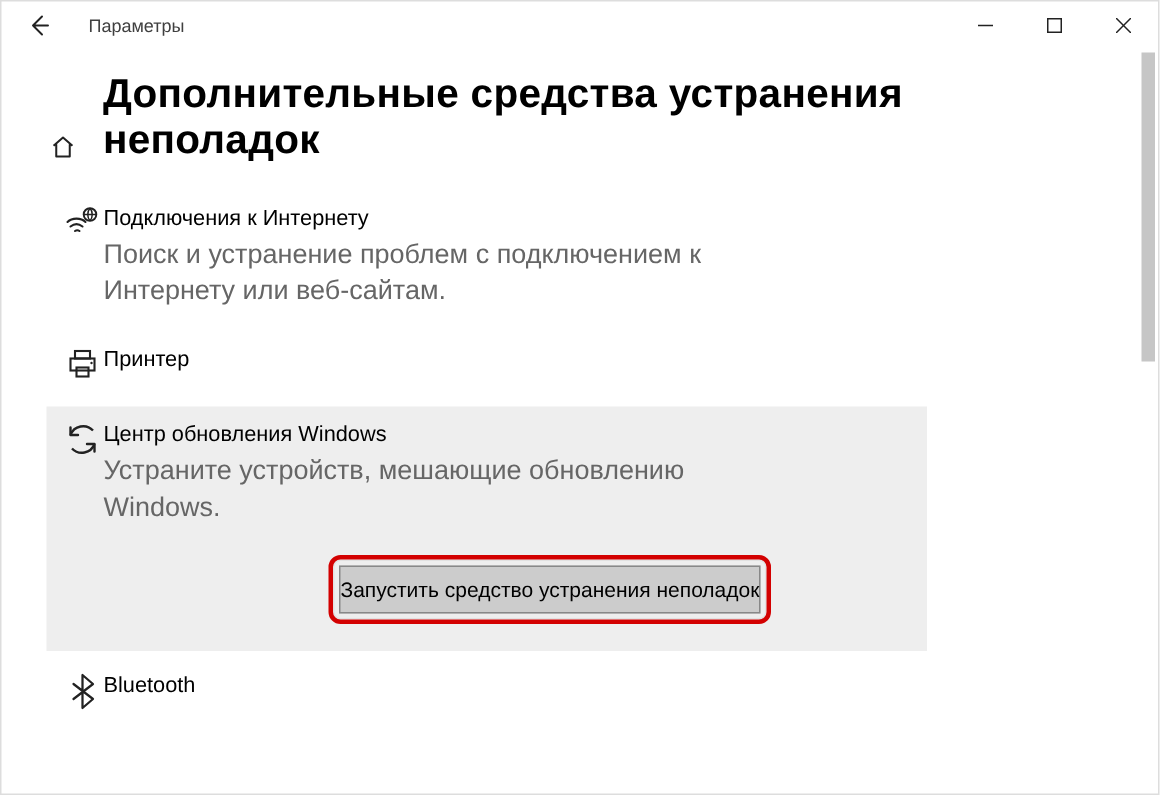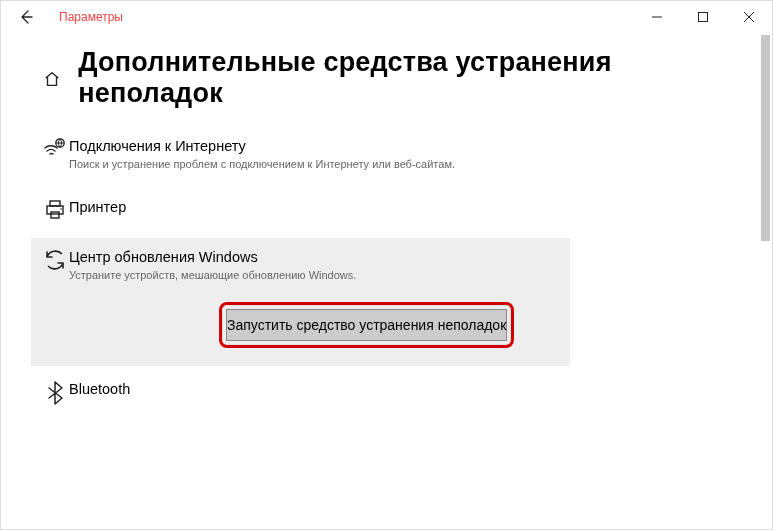--- a/index.html
+++ b/index.html
@@ -22,35 +22,35 @@
     height: 32px;
     padding: 0 0 0 10px;
     font-size: 12px;
   }
   .titlebar .back {
     width: 30px; height: 30px;
     display: flex; align-items: center; justify-content: center;
   }
   .titlebar .title {
     margin-left: 18px;
-    color: #ef4444;
+    color: #404040;
   }
   .titlebar .spacer { flex: 1; }
   .winbtn {
     width: 46px; height: 30px;
     display: flex; align-items: center; justify-content: center;
     font-family: "Segoe UI", sans-serif;
     font-size: 10px;
   }
 
   
   .header {
     display: flex;
-    align-items: center;
-    padding: 14px 30px 10px 40px;
+    align-items: flex-end;
+    padding: 14px 30px 10px 30px;
   }
   .home-ico {
     width: 22px; height: 22px;
     display: flex; align-items: center; justify-content: center;
     margin-right: 16px;
     margin-top: 2px;
   }
   .page-title {
     font-size: 27px;
     font-weight: 600;
@@ -76,31 +76,31 @@
   }
   .item .text-col {
     margin-left: 0;
   }
   .item-title {
     font-size: 14.5px;
     color: #000;
     line-height: 1.3;
   }
   .item-desc {
-    font-size: 11px;
+    font-size: 18px;
     color: #666;
     line-height: 1.35;
     margin-top: 1px;
     max-width: 420px;
   }
 
   .item.expanded {
     background: #eeeeee;
     padding-bottom: 18px;
-    width: 539px;
+    width: 587px;
   }
 
   .run-row {
     margin-top: 20px;
     padding-left: 150px;
   }
   .run-btn {
     background: #ccc;
     border: 1px solid #888;
     font-size: 14px;

